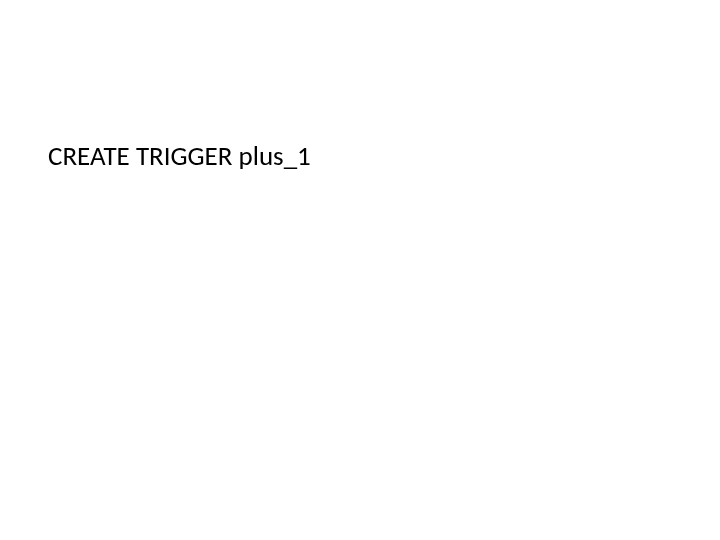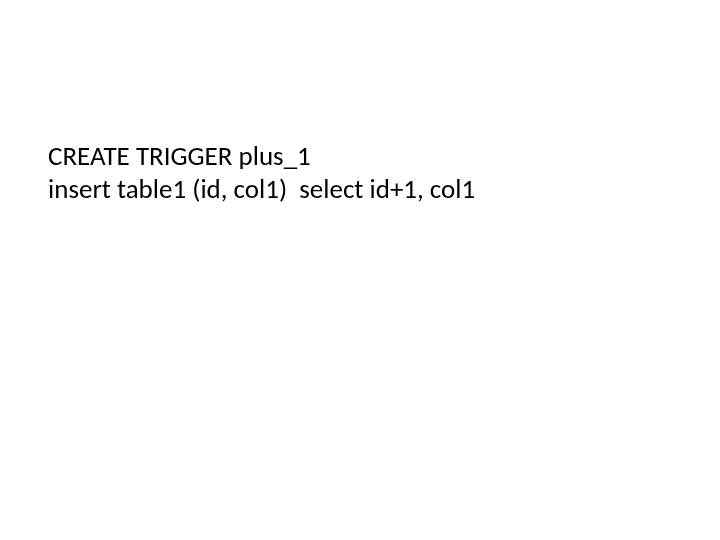--- a/index.html
+++ b/index.html
@@ -29,15 +29,14 @@
     .content div {
       white-space: pre;
     }
   </style>
 </head>
 <body>
 
 <div class="slide">
   <div class="content">
     <div>CREATE TRIGGER plus_1</div>
-    <div>insert table1 (id, col1)  select id+1, col1</div>
   </div>
 </div>
 
 </body></html>

